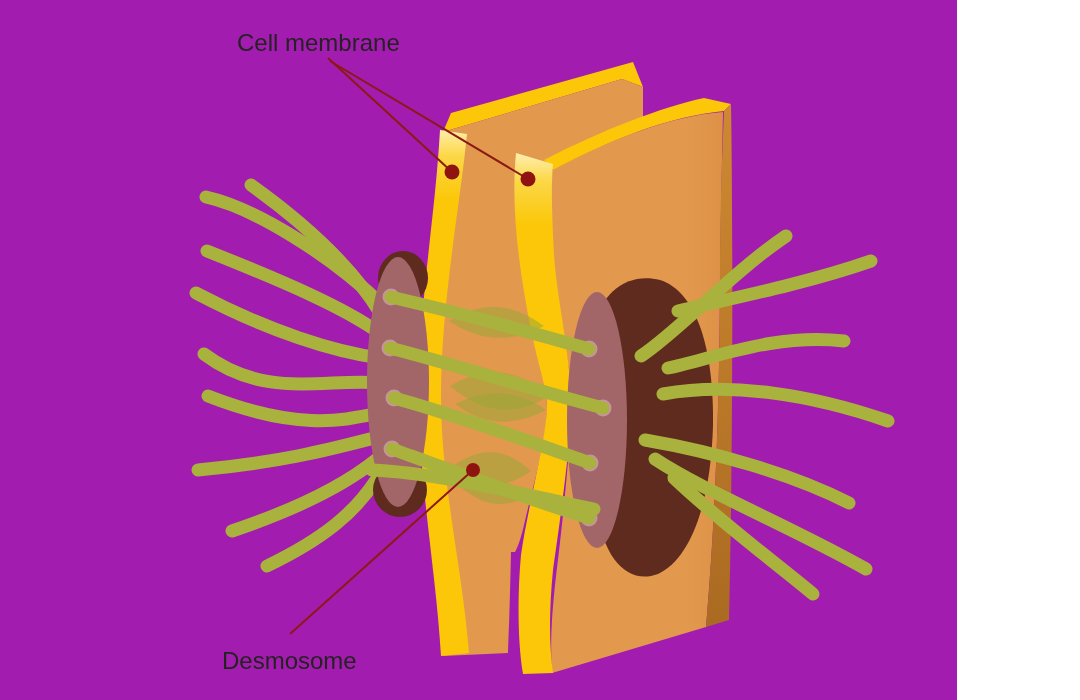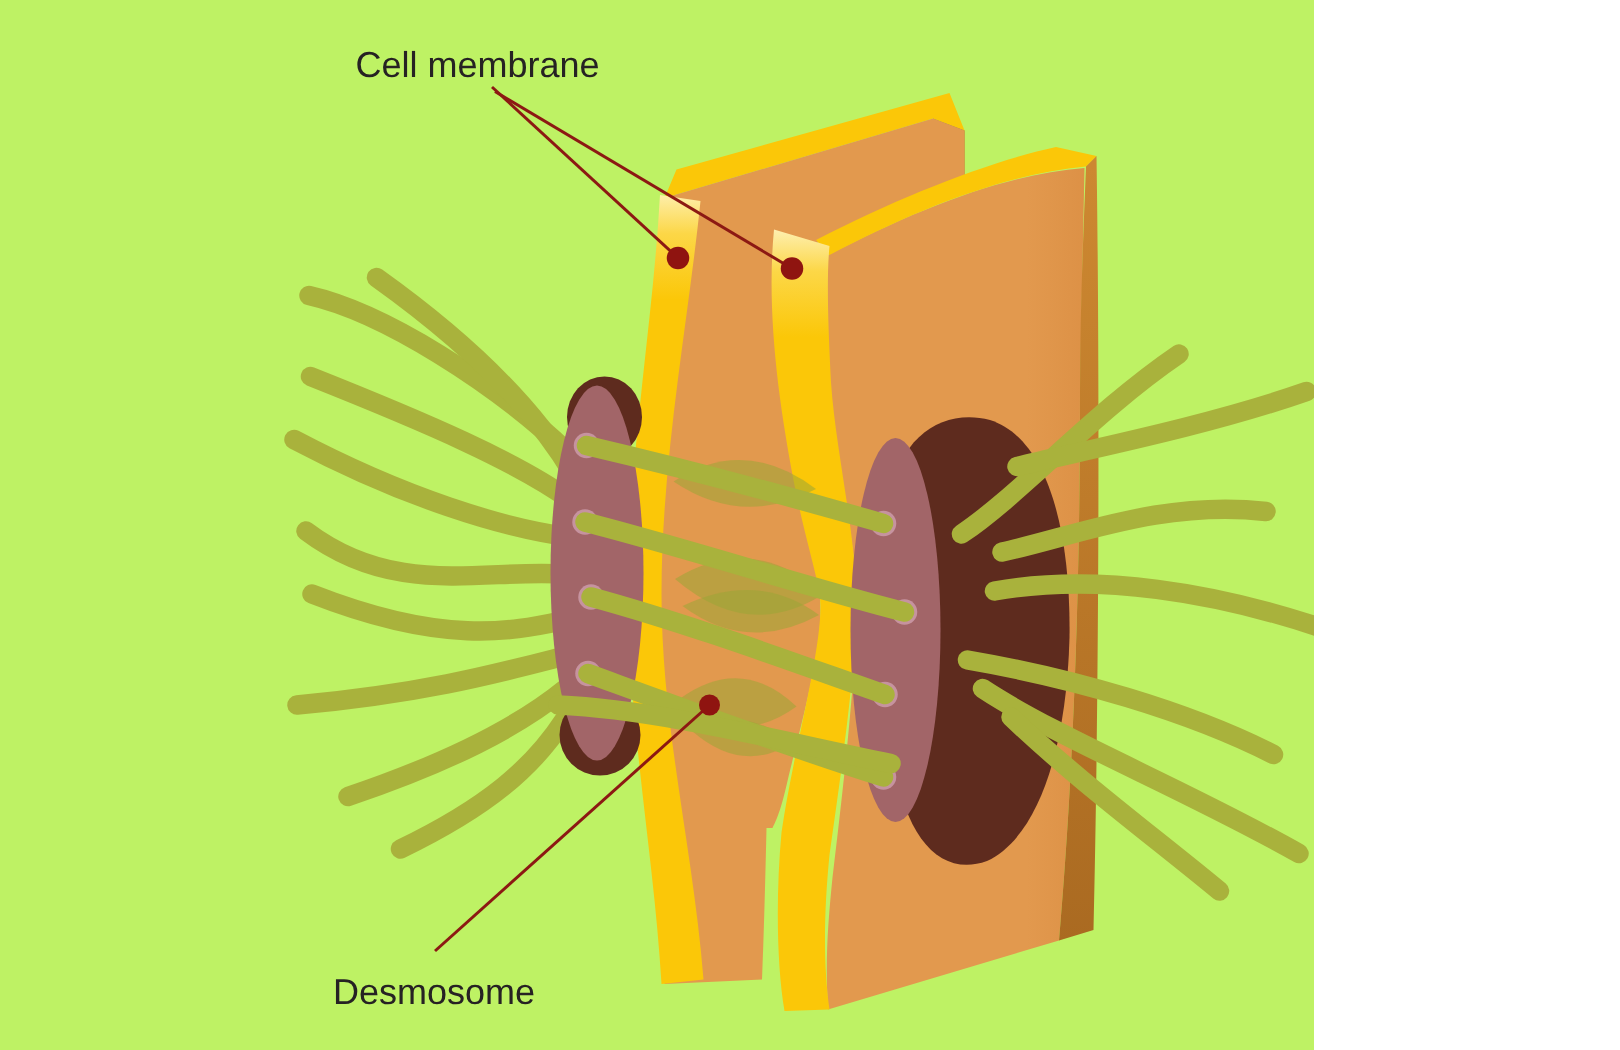--- a/index.html
+++ b/index.html
@@ -12,21 +12,21 @@
     --plaque-mauve:#A26568;
     --plaque-dark-brown:#5E2B1E;
     --filament-green:#A9B23C;
     --cadherin-green:#9BA636;
     --attachment-ring:#C6939F;
     --leader-red:#8C1913;
     --dot-red:#8F1410;
     --text-color:#262223;
   }
   html,body{margin:0;padding:0;background:#ffffff;}
-  .stage{width:876px;height:700px;background:#bef264;position:relative;overflow:hidden;}
+  .stage{width:957px;height:700px;background:#a21caf;position:relative;overflow:hidden;}
   svg{display:block;}
   text.caption{
     font-family:"Liberation Sans", sans-serif;
     font-size:24px;
     fill:var(--text-color);
   }
   .stop-light{stop-color:var(--membrane-yellow-light);}
   .stop-mid{stop-color:var(--membrane-yellow-mid);}
   .stop-full{stop-color:var(--membrane-yellow);}
   .stop-od1{stop-color:var(--cytoplasm-orange-dark);}

